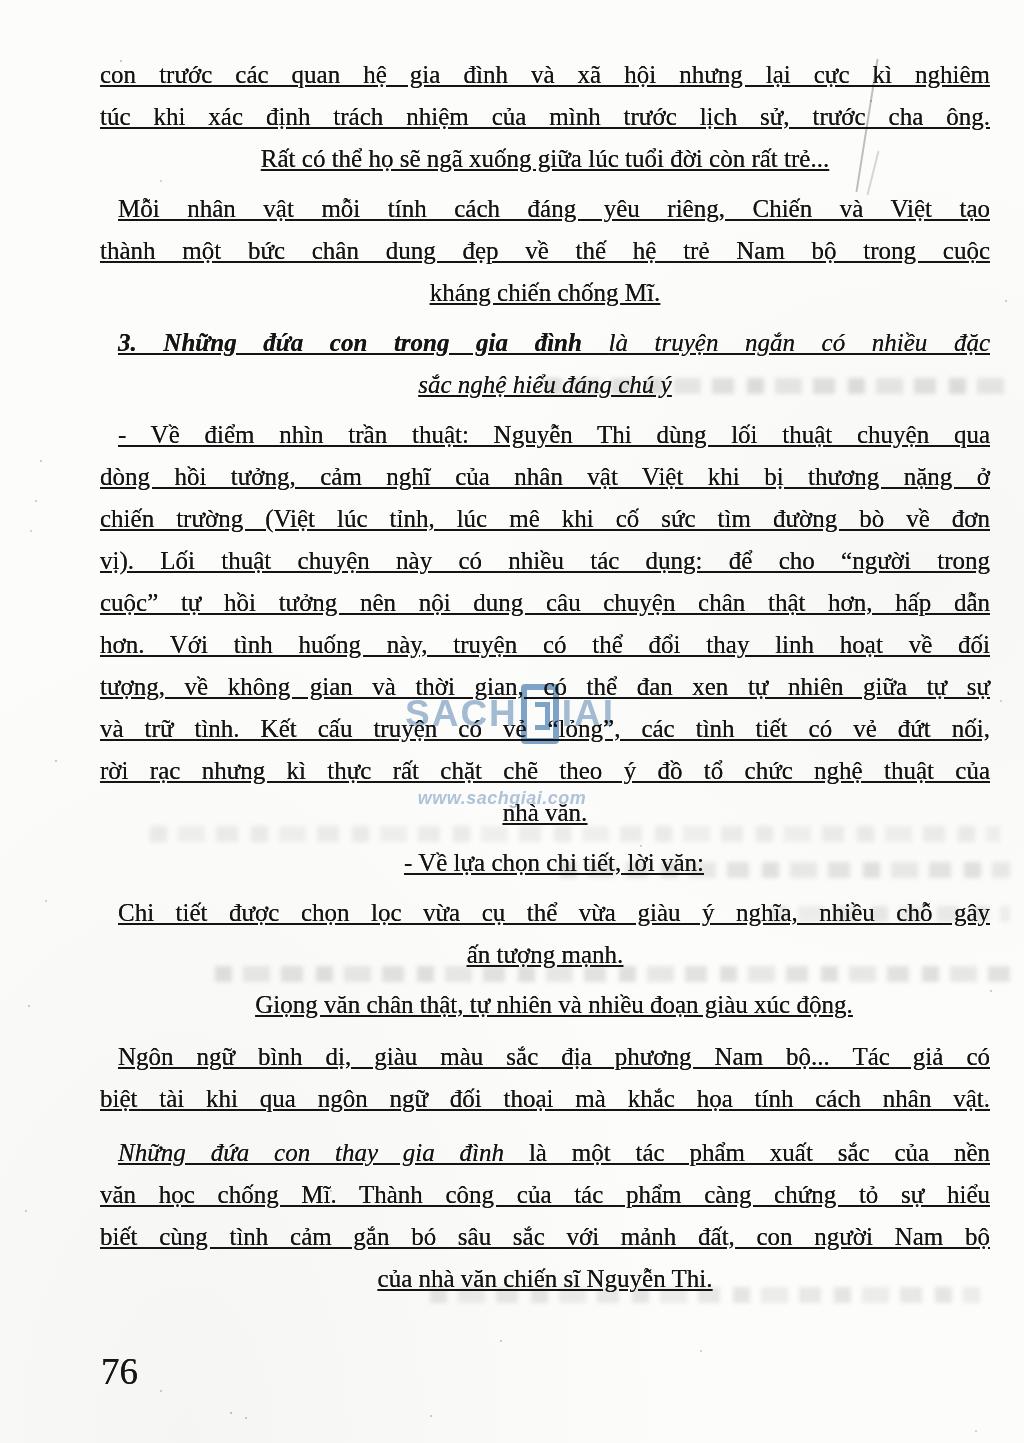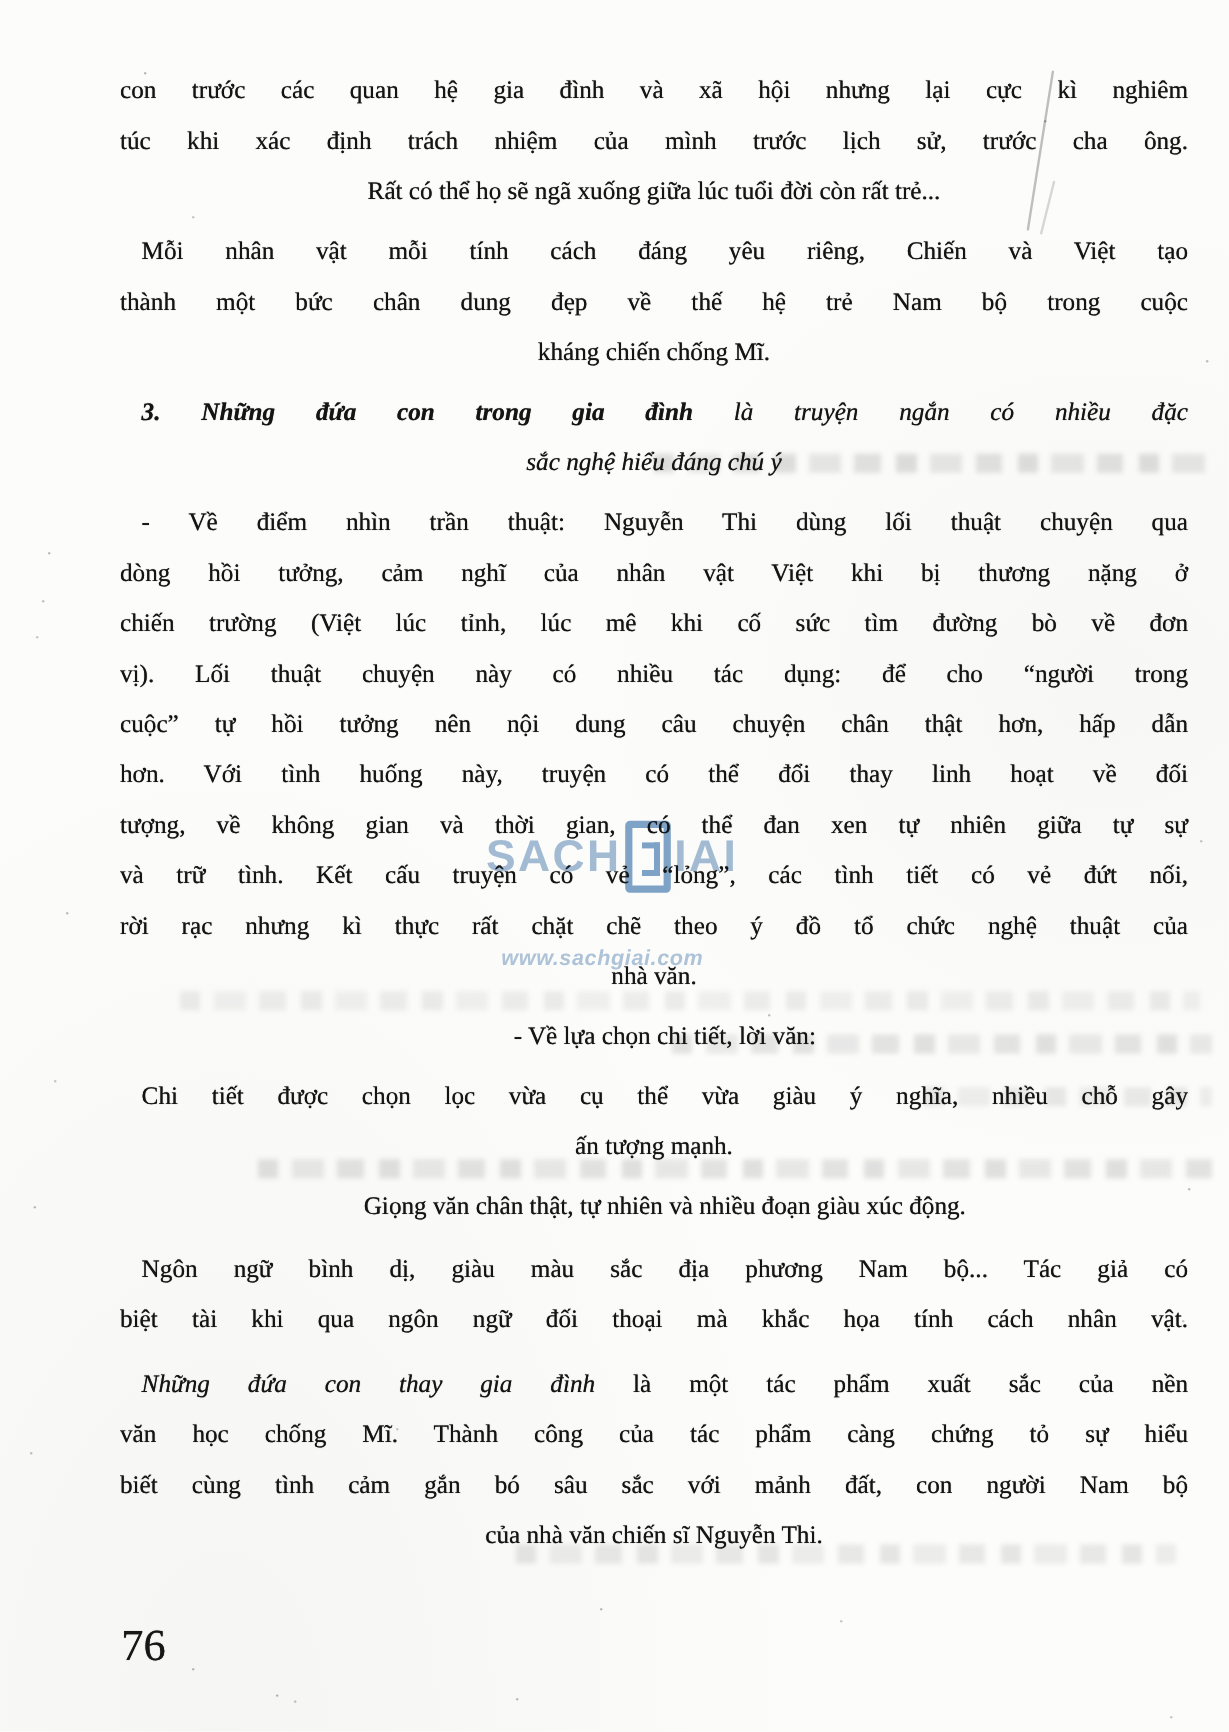--- a/index.html
+++ b/index.html
@@ -14,23 +14,24 @@
     background:
       radial-gradient(ellipse at 18% 100%, rgba(120,120,120,0.05), transparent 42%),
       radial-gradient(ellipse at 90% 40%, rgba(130,130,130,0.04), transparent 35%),
       #fcfcfb;
     overflow:hidden;
   }
 
   
   .textblock{
     position:absolute;left:100px;top:54px;width:890px;
-    font-size:21px;line-height:42px;color:#141414;
+    font-size:25px;line-height:42px;color:#141414;
     text-shadow:0 0 0.6px rgba(10,10,10,0.85);
     z-index:2;
+    text-decoration:underline;
   }
   .para{margin:0;}
   .para + .para{margin-top:8px;}
   .para.gap-lg{margin-top:12px;}
   .para.gap-md{margin-top:10px;}
   .line{text-align:justify;text-align-last:justify;}
   .line.last{text-align:center;text-align-last:auto;}
   .line.indent{padding-left:18px;}
   .heading-line{font-style:italic;}
   .bold-it{font-weight:bold;font-style:italic;}

